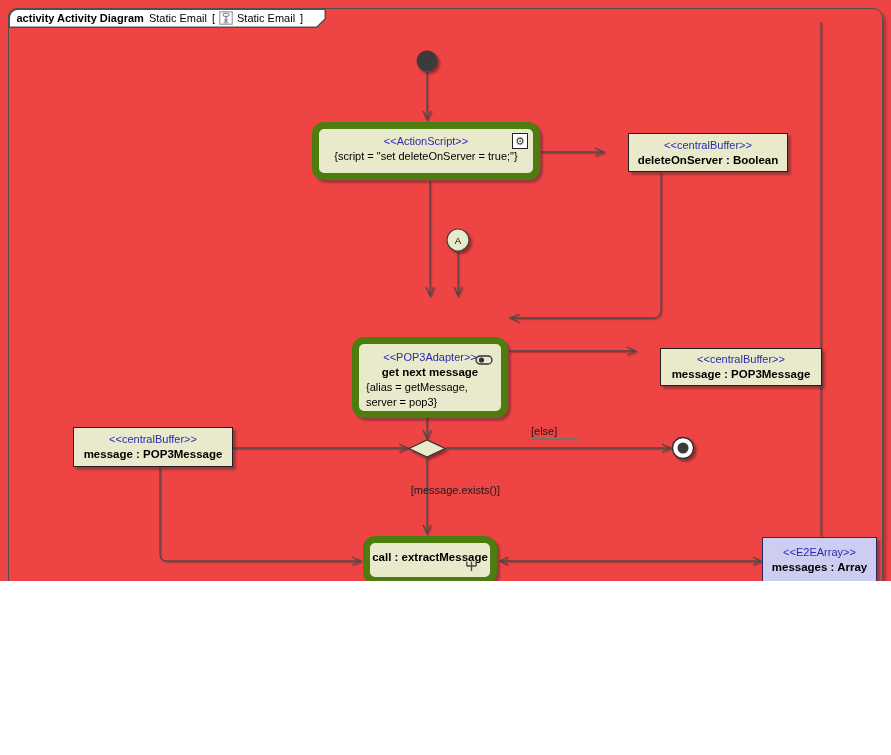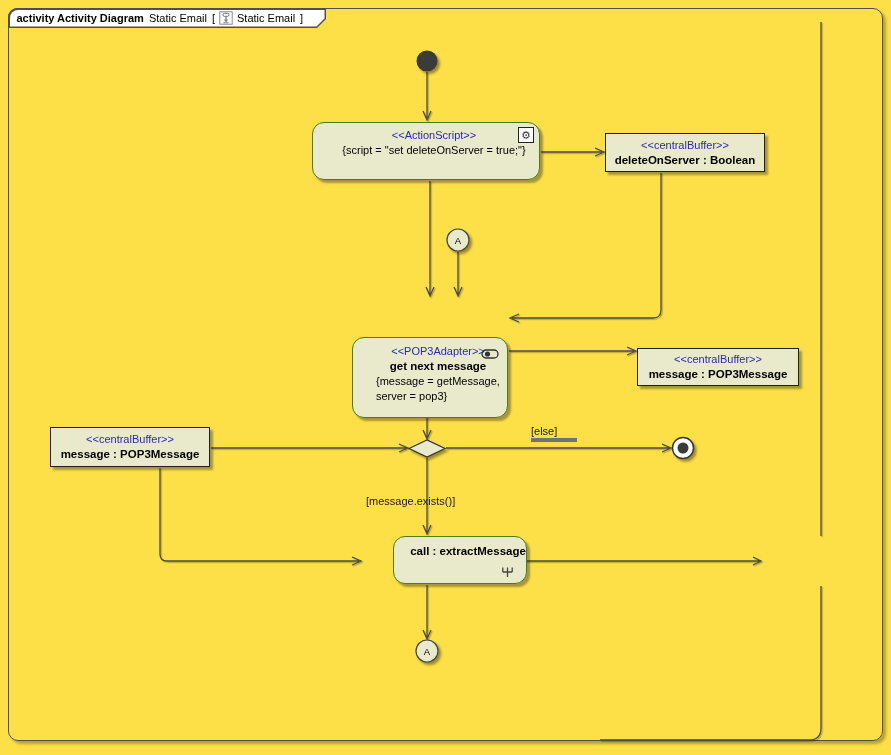--- a/index.html
+++ b/index.html
@@ -1,16 +1,16 @@
 <!DOCTYPE html>
 <html><head>
 <meta charset="utf-8">
 <style>
   html,body{margin:0;padding:0;background:#ffffff;}
-  #stage{position:relative;width:891px;height:755px;background:#fde047;overflow:hidden;
+  #stage{position:relative;width:891px;height:581px;background:#ef4444;overflow:hidden;
          font-family:"Liberation Sans","DejaVu Sans",sans-serif;color:#000;}
   *{box-sizing:border-box;}
 
   
   .frame{position:absolute;left:8px;top:8px;width:875px;height:733px;
          border:1.5px solid #4f4f4f;border-radius:10px;
          box-shadow:3px 3px 3px rgba(0,0,0,0.28);}
   .tab-outer{position:absolute;left:8px;top:8px;width:318px;height:20px;background:#4f4f4f;
          border-top-left-radius:9px;
          clip-path:polygon(0 0,100% 0,100% calc(100% - 9px),calc(100% - 9px) 100%,0 100%);}
@@ -18,41 +18,41 @@
          border-top-left-radius:8px;
          clip-path:polygon(0 0,100% 0,100% calc(100% - 8px),calc(100% - 8px) 100%,0 100%);
          display:flex;align-items:center;padding:0 10px 1px 7px;white-space:nowrap;
          font-size:11px;line-height:16px;}
   .tab-inner .kw{font-weight:bold;}
   .tab-inner .sp{margin-left:5px;}
   .tab-icon{display:inline-block;width:14px;height:14px;margin:0 4px 0 4px;vertical-align:-2px;}
 
   
   .node{position:absolute;font-size:11px;text-align:center;}
-  .action{background:#e9e9cb;border:1px solid #4d7c0f;border-radius:12px;
-          box-shadow:3px 3px 2px rgba(40,40,40,0.40);padding-left:16px;}
+  .action{background:#e9e9cb;border:7px solid #4d7c0f;border-radius:12px;
+          box-shadow:3px 3px 2px rgba(40,40,40,0.40);}
   .buffer{background:#e9e9cb;border:1px solid #1f1f1f;
-          box-shadow:3px 3px 2px rgba(40,40,40,0.40);}
+          box-shadow:3px 3px 2px rgba(40,40,40,0.40);margin-left:23px;}
   .array{background:#cdcdf2;border:1px solid #28285e;
           box-shadow:3px 3px 2px rgba(40,40,40,0.40);}
   .stereo{color:#2a2ab0;font-size:11px;line-height:15px;}
   .nname{font-weight:bold;font-size:11.5px;line-height:15px;color:#000;}
   .nbody{font-size:11px;line-height:15px;color:#000;}
   .nbody.left{text-align:left;padding-left:7px;}
 
   .gear-box{position:absolute;right:5px;top:4px;width:16px;height:16px;background:#fff;
             border:1px solid #222;display:flex;align-items:center;justify-content:center;
             font-size:11px;line-height:11px;color:#333;}
   .adapter-icon{position:absolute;right:8px;top:11px;}
   .rake-icon{position:absolute;right:12px;bottom:5px;}
 
   
   .guard{position:absolute;font-size:11px;color:#1a1a1a;}
-  .guard.else{left:531px;top:425px;width:46px;border-bottom:4px solid #737373;padding-bottom:1px;text-align:left;}
-  .guard.exists{left:366px;top:484px;width:134px;text-align:left;margin-top:11px;}
+  .guard.else{left:531px;top:425px;width:46px;border-bottom:2px solid #737373;padding-bottom:1px;text-align:left;}
+  .guard.exists{left:366px;top:484px;width:134px;text-align:right;}
 
   svg text.conn-label{font-family:"Liberation Sans","DejaVu Sans",sans-serif;font-size:9.5px;fill:#000;}
 </style>
 </head>
 <body>
 
 <div id="stage">
 
   <div class="frame"></div>
 
@@ -128,42 +128,46 @@
   </div>
 
   <div class="node buffer" style="left:605px;top:133px;width:160px;height:39px;padding-top:4px;">
     <div class="stereo">&lt;&lt;centralBuffer&gt;&gt;</div>
     <div class="nname">deleteOnServer : Boolean</div>
   </div>
 
   <div class="node action" style="left:352px;top:297px;width:156px;height:81px;padding-top:6px;margin-top:40px;">
     <div class="stereo">&lt;&lt;POP3Adapter&gt;&gt;</div>
     <div class="nname">get next message</div>
-    <div class="nbody left">{message = getMessage,</div>
+    <div class="nbody left">{alias = getMessage,</div>
     <div class="nbody left">server = pop3}</div>
     <svg class="adapter-icon" width="18" height="10" viewBox="0 0 18 10">
       <rect x="1" y="1" width="16" height="8" rx="4" fill="none" stroke="#333" stroke-width="1.3"></rect>
       <circle cx="6.5" cy="5" r="2.6" fill="#333"></circle>
     </svg>
   </div>
 
   <div class="node buffer" style="left:637px;top:348px;width:162px;height:38px;padding-top:3px;">
     <div class="stereo">&lt;&lt;centralBuffer&gt;&gt;</div>
     <div class="nname">message : POP3Message</div>
   </div>
 
   <div class="node buffer" style="left:50px;top:427px;width:160px;height:40px;padding-top:4px;">
     <div class="stereo">&lt;&lt;centralBuffer&gt;&gt;</div>
     <div class="nname">message : POP3Message</div>
   </div>
 
   <div class="guard else">[else]</div>
   <div class="guard exists">[message.exists()]</div>
 
-  <div class="node action" style="left:363px;top:536px;width:134px;height:48px;padding-top:7px;margin-left:30px;">
+  <div class="node action" style="left:363px;top:536px;width:134px;height:48px;padding-top:7px;">
     <div class="nname">call : extractMessage</div>
     <svg class="rake-icon" width="13" height="13" viewBox="0 0 13 13">
       <path d="M6.5,12 L6.5,7 M1.8,7 L11.2,7 M1.8,7 L1.8,2.5 M6.5,7 L6.5,2.5 M11.2,7 L11.2,2.5" stroke="#444" stroke-width="1.3" fill="none"></path>
     </svg>
   </div>
 
+  <div class="node array" style="left:762px;top:537px;width:115px;height:48px;padding-top:7px;">
+    <div class="stereo">&lt;&lt;E2EArray&gt;&gt;</div>
+    <div class="nname">messages : Array</div>
+  </div>
 
 </div>
 
 </body></html>

